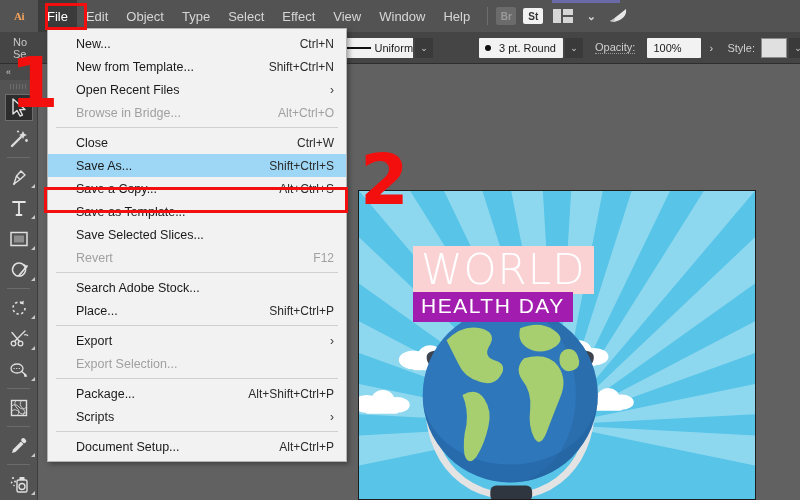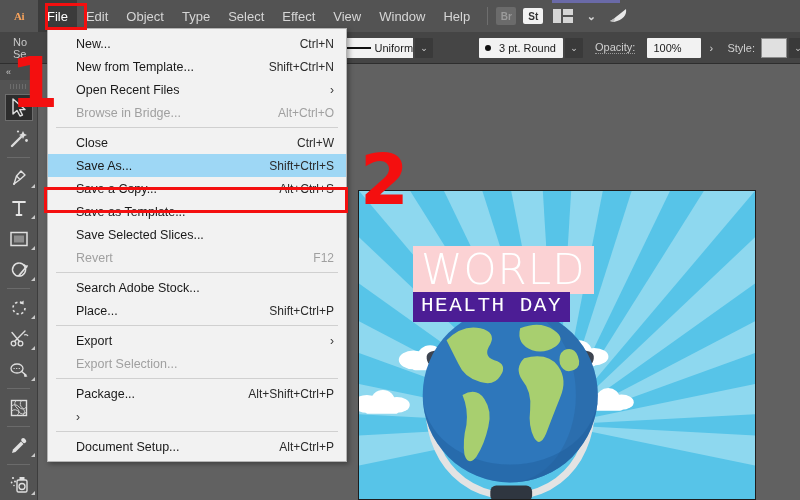--- a/index.html
+++ b/index.html
@@ -160,30 +160,30 @@
     display: inline-block;
     padding: 1px 8px 2px 8px;
     color: #ffffff;
     font-size: 42px;
     font-weight: 300;
     letter-spacing: 1px;
     line-height: 1.08;
     font-family: "DejaVu Sans", sans-serif;
   }
   .poster-sub {
-    background: #4c1d95;
+    background: #a21caf;
     display: inline-block;
     padding: 2px 8px 3px 8px;
     color: #ffffff;
     font-size: 21px;
     font-weight: 300;
     letter-spacing: 1.5px;
     line-height: 1.15;
     margin-top: -2px;
-    font-family: Liberation Mono, monospace;
+    font-family: Liberation Sans, sans-serif;
   }
 
   
   .dropdown {
     position: absolute; left: 47px; top: 28px;
     width: 300px;
     background: #f2f2f2;
     border: 1px solid #b4b4b4;
     box-shadow: 2px 2px 5px rgba(0,0,0,0.35);
     z-index: 40;
@@ -565,20 +565,21 @@
         </div>
         <div class="mrow disabled">
           <span class="mlabel">Export Selection...</span>
         </div>
         <div class="msep"></div>
         <div class="mrow">
           <span class="mlabel">Package...</span>
           <span class="mshort">Alt+Shift+Ctrl+P</span>
         </div>
         <div class="mrow">
+          <span class="mlabel">Scripts</span>
           <span class="marrow">›</span>
         </div>
         <div class="msep"></div>
         <div class="mrow">
           <span class="mlabel">Document Setup...</span>
           <span class="mshort">Alt+Ctrl+P</span>
         </div>
       </div>
   </div>
 

